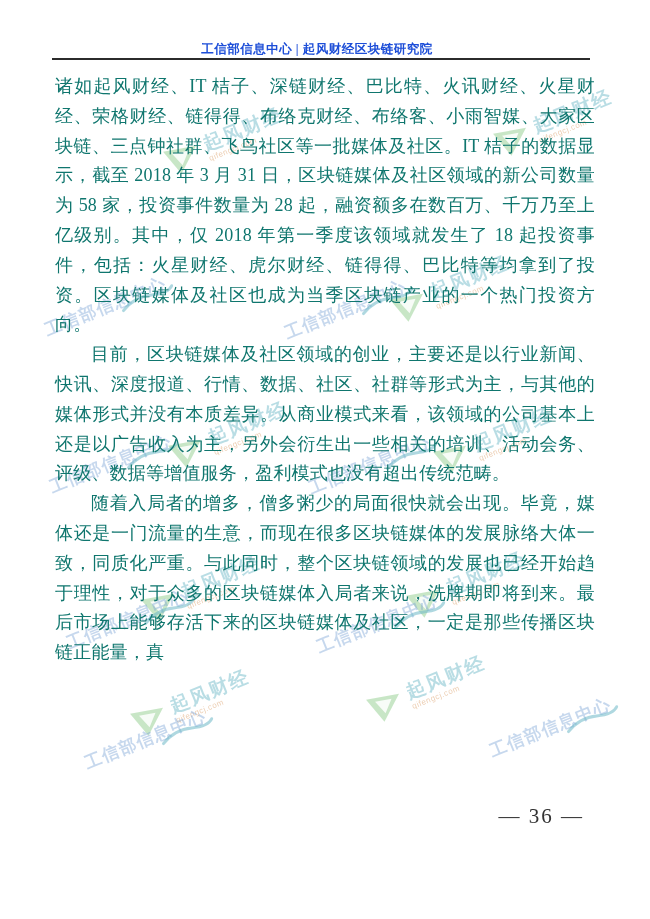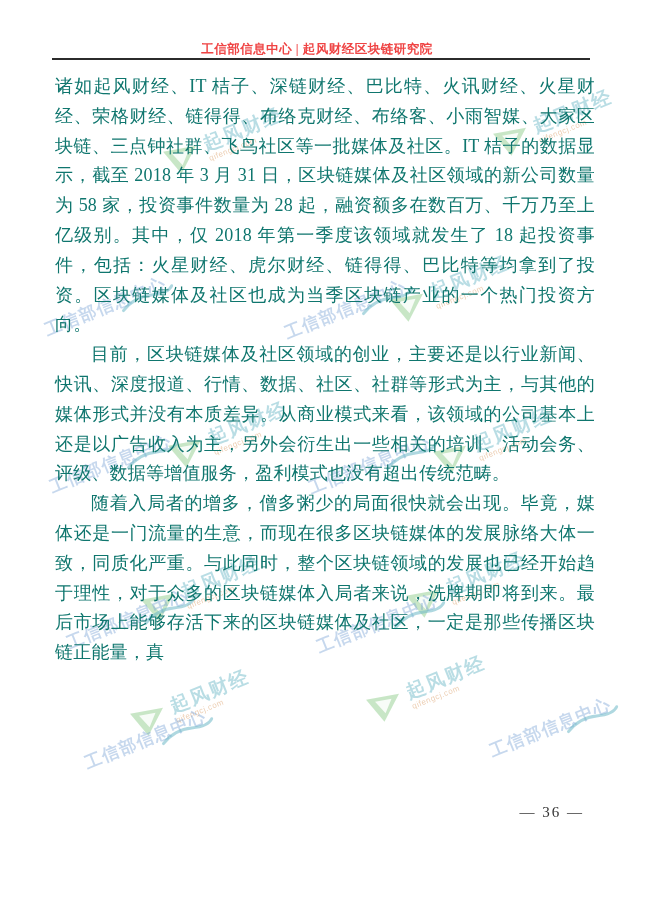--- a/index.html
+++ b/index.html
@@ -5,39 +5,39 @@
   html,body { margin:0; padding:0; background:#888; }
   .page {
     position:relative; width:650px; height:919px; margin:0 auto;
     background:#ffffff; overflow:hidden;
     font-family:"Liberation Serif","DejaVu Serif",serif;
   }
   
   .header {
     position:absolute; top:41px; left:0; right:16px;
     text-align:center; font-size:12.5px; font-weight:bold;
-    color:#ef4444; letter-spacing:0.5px; z-index:2;
+    color:#1d4ed8; letter-spacing:0.5px; z-index:2;
   }
   .header-rule {
     position:absolute; top:58px; left:52px; right:60px; height:1.6px;
     background:#2b2b2b; z-index:2;
   }
   
   .body-text {
     position:absolute; top:72px; left:55px; right:55px; z-index:2;
   }
   .body-text p {
     margin:0; font-size:18px; line-height:29.8px;
     text-align:justify; color:#0f766e; letter-spacing:0.2px;
   }
   .body-text p.indent { text-indent:2em; }
   
   .page-number {
     position:absolute; top:804px; right:66px;
-    font-size:15px; color:#333; letter-spacing:2px; z-index:2;
+    font-size:21px; color:#333; letter-spacing:2px; z-index:2;
   }
   
   .watermark-layer {
     position:absolute; inset:0; z-index:1; pointer-events:none;
   }
   .wm {
     position:absolute; white-space:nowrap;
     transform:translate(-50%,-50%) rotate(-22deg);
     display:flex; align-items:center;
   }

